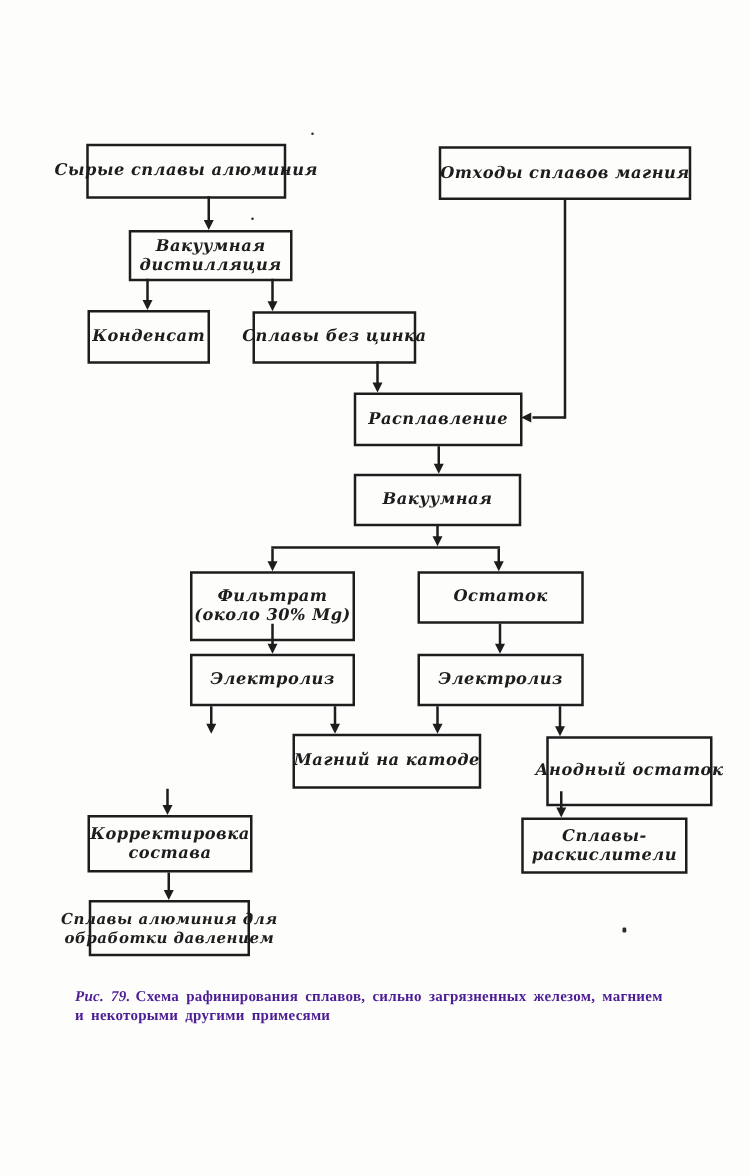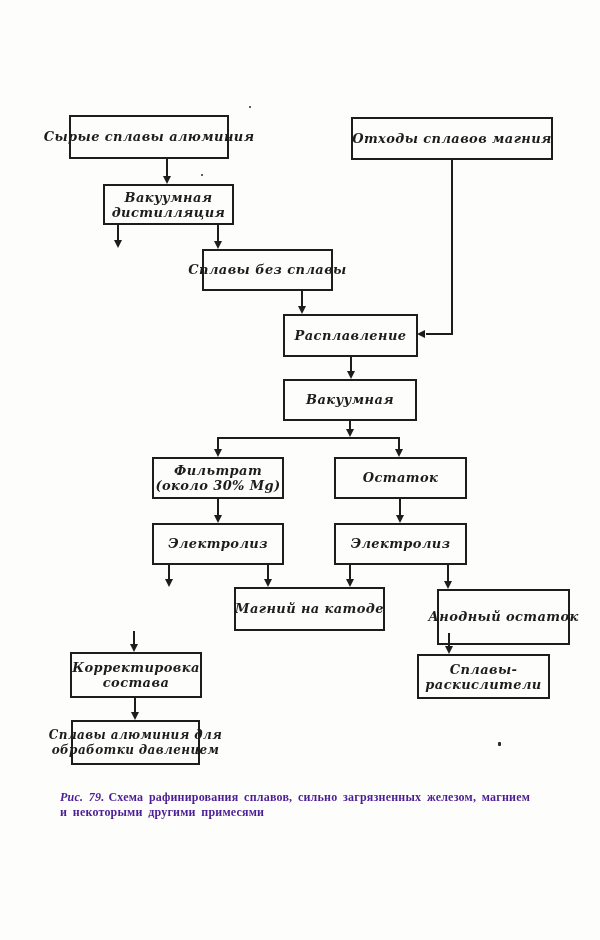--- a/index.html
+++ b/index.html
@@ -16,21 +16,21 @@
     line-height:16px;letter-spacing:.4px;box-sizing:border-box;
   }
   .node span{display:block;white-space:nowrap;}
   #n-raw        {left:69px;  top:115px; width:160px; height:44px;}
   #n-waste      {left:351px; top:117px; width:202px; height:43px;}
   #n-vacuum     {left:103px; top:184px; width:131px; height:41px;}
   #n-condensate {left:70px;  top:248px; width:98px;  height:43px;}
   #n-nozinc     {left:202px; top:249px; width:131px; height:42px;}
   #n-melting    {left:283px; top:314px; width:135px; height:43px;}
   #n-filtration {left:283px; top:379px; width:134px; height:42px;}
-  #n-filtrate   {left:152px; top:457px; width:132px; height:42px;}
+  #n-filtrate   {left:152px; top:457px; width:132px; height:56px;}
   #n-residue    {left:334px; top:457px; width:133px; height:42px;}
   #n-elec-l     {left:152px; top:523px; width:132px; height:42px;}
   #n-elec-r     {left:334px; top:523px; width:133px; height:42px;}
   #n-anode-l    {left:71px;  top:587px; width:131px; height:44px;}
   #n-magcath    {left:234px; top:587px; width:151px; height:44px;}
   #n-anode-r    {left:437px; top:589px; width:133px; height:56px;}
   #n-correction {left:70px;  top:652px; width:132px; height:46px;}
   #n-deox       {left:417px; top:654px; width:133px; height:45px;text-align:center;}
   #n-pressure   {left:71px;  top:720px; width:129px; height:45px; font-size:12px; line-height:15px;}
   #n-filtrate, #n-vacuum, #n-correction, #n-deox{line-height:15px;}
@@ -84,22 +84,25 @@
   <div class="node" id="n-raw">
     <span>Сырые сплавы алюминия</span>
   </div>
   <div class="node" id="n-waste">
     <span>Отходы сплавов магния</span>
   </div>
   <div class="node" id="n-vacuum">
     <span>Вакуумная</span>
     <span>дистилляция</span>
   </div>
+  <div class="node" id="n-condensate">
+    <span>Конденсат</span>
+  </div>
   <div class="node" id="n-nozinc">
-    <span>Сплавы без сплавы</span>
+    <span>Сплавы без цинка</span>
   </div>
   <div class="node" id="n-melting">
     <span>Расплавление</span>
   </div>
   <div class="node" id="n-filtration">
     <span>Вакуумная</span>
   </div>
   <div class="node" id="n-filtrate">
     <span>Фильтрат</span>
     <span>(около 30% Mg)</span>

